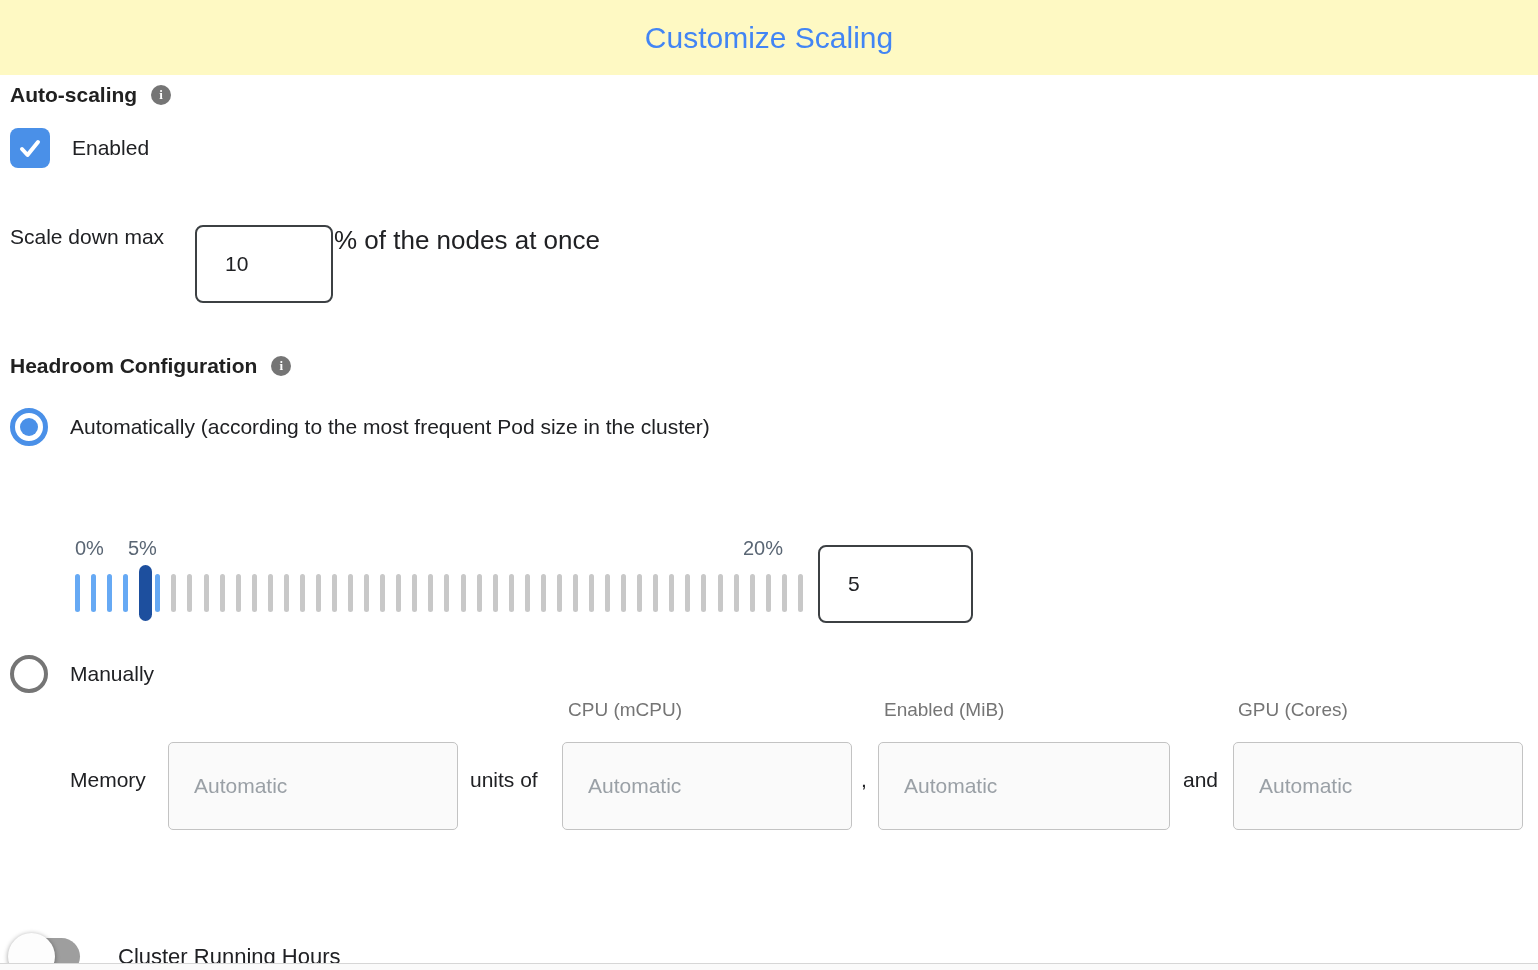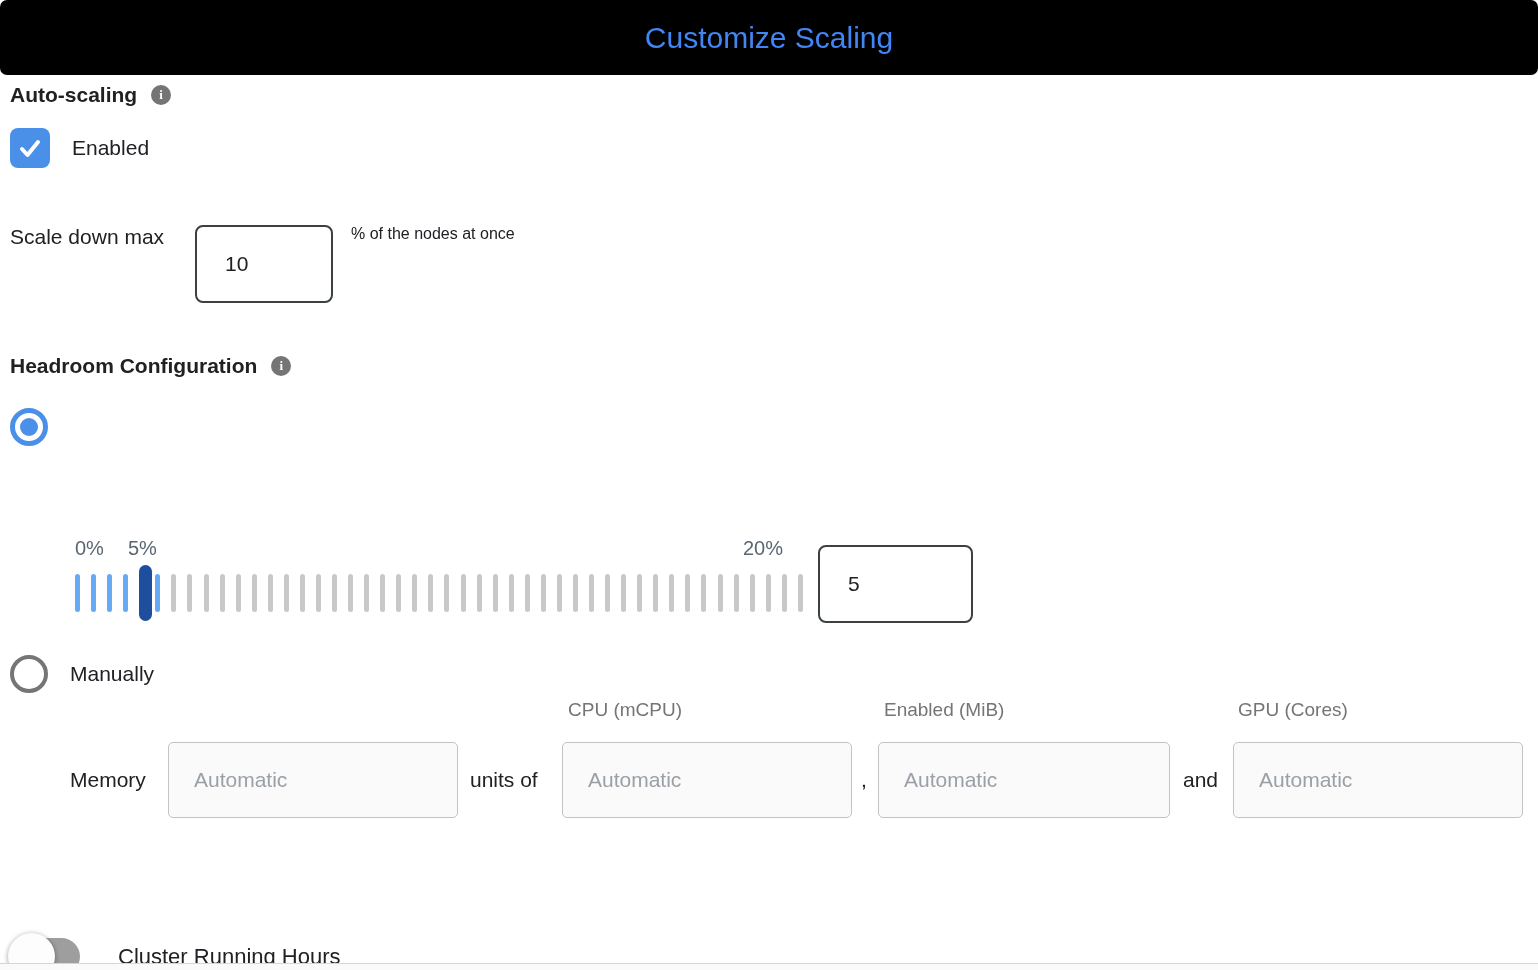--- a/index.html
+++ b/index.html
@@ -1,22 +1,22 @@
 <!DOCTYPE html>
 <html><head>
 <meta charset="utf-8">
 <style>
   * { margin:0; padding:0; box-sizing:border-box; }
   html,body { background:#fff; }
   body { font-family:"Liberation Sans","DejaVu Sans",sans-serif; color:#202124; }
   .page { position:relative; width:1538px; height:970px; background:#fff; overflow:hidden; }
 
   
-  .hdr { position:absolute; left:0; top:0; width:1538px; height:75px; background:#000000;
-         display:flex; align-items:center; justify-content:center;border-radius:7px; }
+  .hdr { position:absolute; left:0; top:0; width:1538px; height:75px; background:#fef9c3;
+         display:flex; align-items:center; justify-content:center; }
   .hdr-title { font-size:30px; font-weight:400; color:#4285f4; }
 
   
   .sec-head { position:absolute; display:flex; align-items:center; gap:14px; }
   .sec-head .lbl { font-size:21px; font-weight:bold; color:#212121; }
   .info-icon { width:20px; height:20px; border-radius:50%; background:#757575; color:#fff;
                display:flex; align-items:center; justify-content:center;
                font-size:13px; font-weight:bold; font-family:"Liberation Serif",serif; }
 
   
@@ -25,21 +25,21 @@
               display:flex; align-items:center; justify-content:center; cursor:pointer; }
   .check-row .lbl { font-size:21px; color:#202124; }
 
   
   .scaledown-row { position:absolute; left:10px; top:225px; height:78px; display:flex; align-items:flex-start; }
   .scaledown-row .lbl { font-size:21px; width:185px; }
   .num-input { height:78px; border:2px solid #3c4043; border-radius:8px; background:#fff;
                font-size:21px; color:#202124; padding-left:28px; outline:none;
                font-family:"Liberation Sans","DejaVu Sans",sans-serif; }
   .scaledown-row .num-input { width:138px; }
-  .scaledown-row .suffix { font-size:16px; margin-left:18px; }
+  .scaledown-row .suffix { font-size:26px; margin-left:1px; }
 
   
   .radio-row { position:absolute; display:flex; align-items:center; gap:22px; }
   .radio { width:38px; height:38px; border-radius:50%; background:#fff; flex:0 0 auto;
            display:flex; align-items:center; justify-content:center; cursor:pointer; }
   .radio.on  { border:5px solid #4a90e8; }
   .radio.off { border:4px solid #757575; }
   .radio .dot { width:18px; height:18px; border-radius:50%; background:#4a90e8; }
   .radio-row .lbl { font-size:21px; color:#202124; }
 
@@ -57,21 +57,21 @@
   .slider-handle { position:absolute; left:139px; top:565px; width:13px; height:56px;
                    border-radius:6.5px; background:#1d4f9e; z-index:2; cursor:grab; }
   .slider-value { position:absolute; left:818px; top:545px; }
   .slider-value .num-input { width:155px; }
 
   
   .col-head { position:absolute; top:699px; font-size:19px; font-weight:normal; color:#757575; }
   .reserve-row { position:absolute; left:0; top:742px; width:1538px; height:76px; }
   .reserve-row .txt { position:absolute; top:0; height:76px; display:flex; align-items:center;
                       font-size:21px; color:#202124; }
-  .auto-input { position:absolute; top:0; height:76px; background:#fafafa; border:1px solid #c3c3c3;
+  .auto-input { position:absolute; top:0; height:88px; background:#fafafa; border:1px solid #c3c3c3;
                 border-radius:5px; font-size:21px; padding-left:25px; outline:none; color:#202124;
                 font-family:"Liberation Sans","DejaVu Sans",sans-serif; }
   .auto-input::placeholder { color:#9aa0a6; opacity:1; }
 
   
   .toggle-row { position:absolute; left:14px; top:938px; display:flex; align-items:center; }
   .toggle { position:relative; width:66px; height:37px; cursor:pointer; }
   .toggle .track { position:absolute; left:0; top:0; width:66px; height:37px; border-radius:18.5px; background:#9e9e9e; }
   .toggle .knob { position:absolute; left:-6px; top:-5px; width:47px; height:47px; border-radius:50%;
                   background:#fdfdfd; box-shadow:0 1px 5px rgba(0,0,0,0.4); }
@@ -111,20 +111,21 @@
 
   <div class="sec-head" style="left:10px; top:354px;">
     <span class="lbl">Headroom Configuration</span>
     <span class="info-icon">i</span>
   </div>
 
   <div class="radio-row" style="left:10px; top:408px;">
     <div class="radio on">
         <div class="dot"></div>
       </div>
+    <span class="lbl">Automatically (according to the most frequent Pod size in the cluster)</span>
   </div>
 
 
   <div class="slider-labels">
     <span class="sl-min">0%</span>
     <span class="sl-cur">5%</span>
     <span class="sl-max">20%</span>
   </div>
   <div class="slider-track">
       <div class="tick" style="background: rgb(102, 169, 244);"></div>

